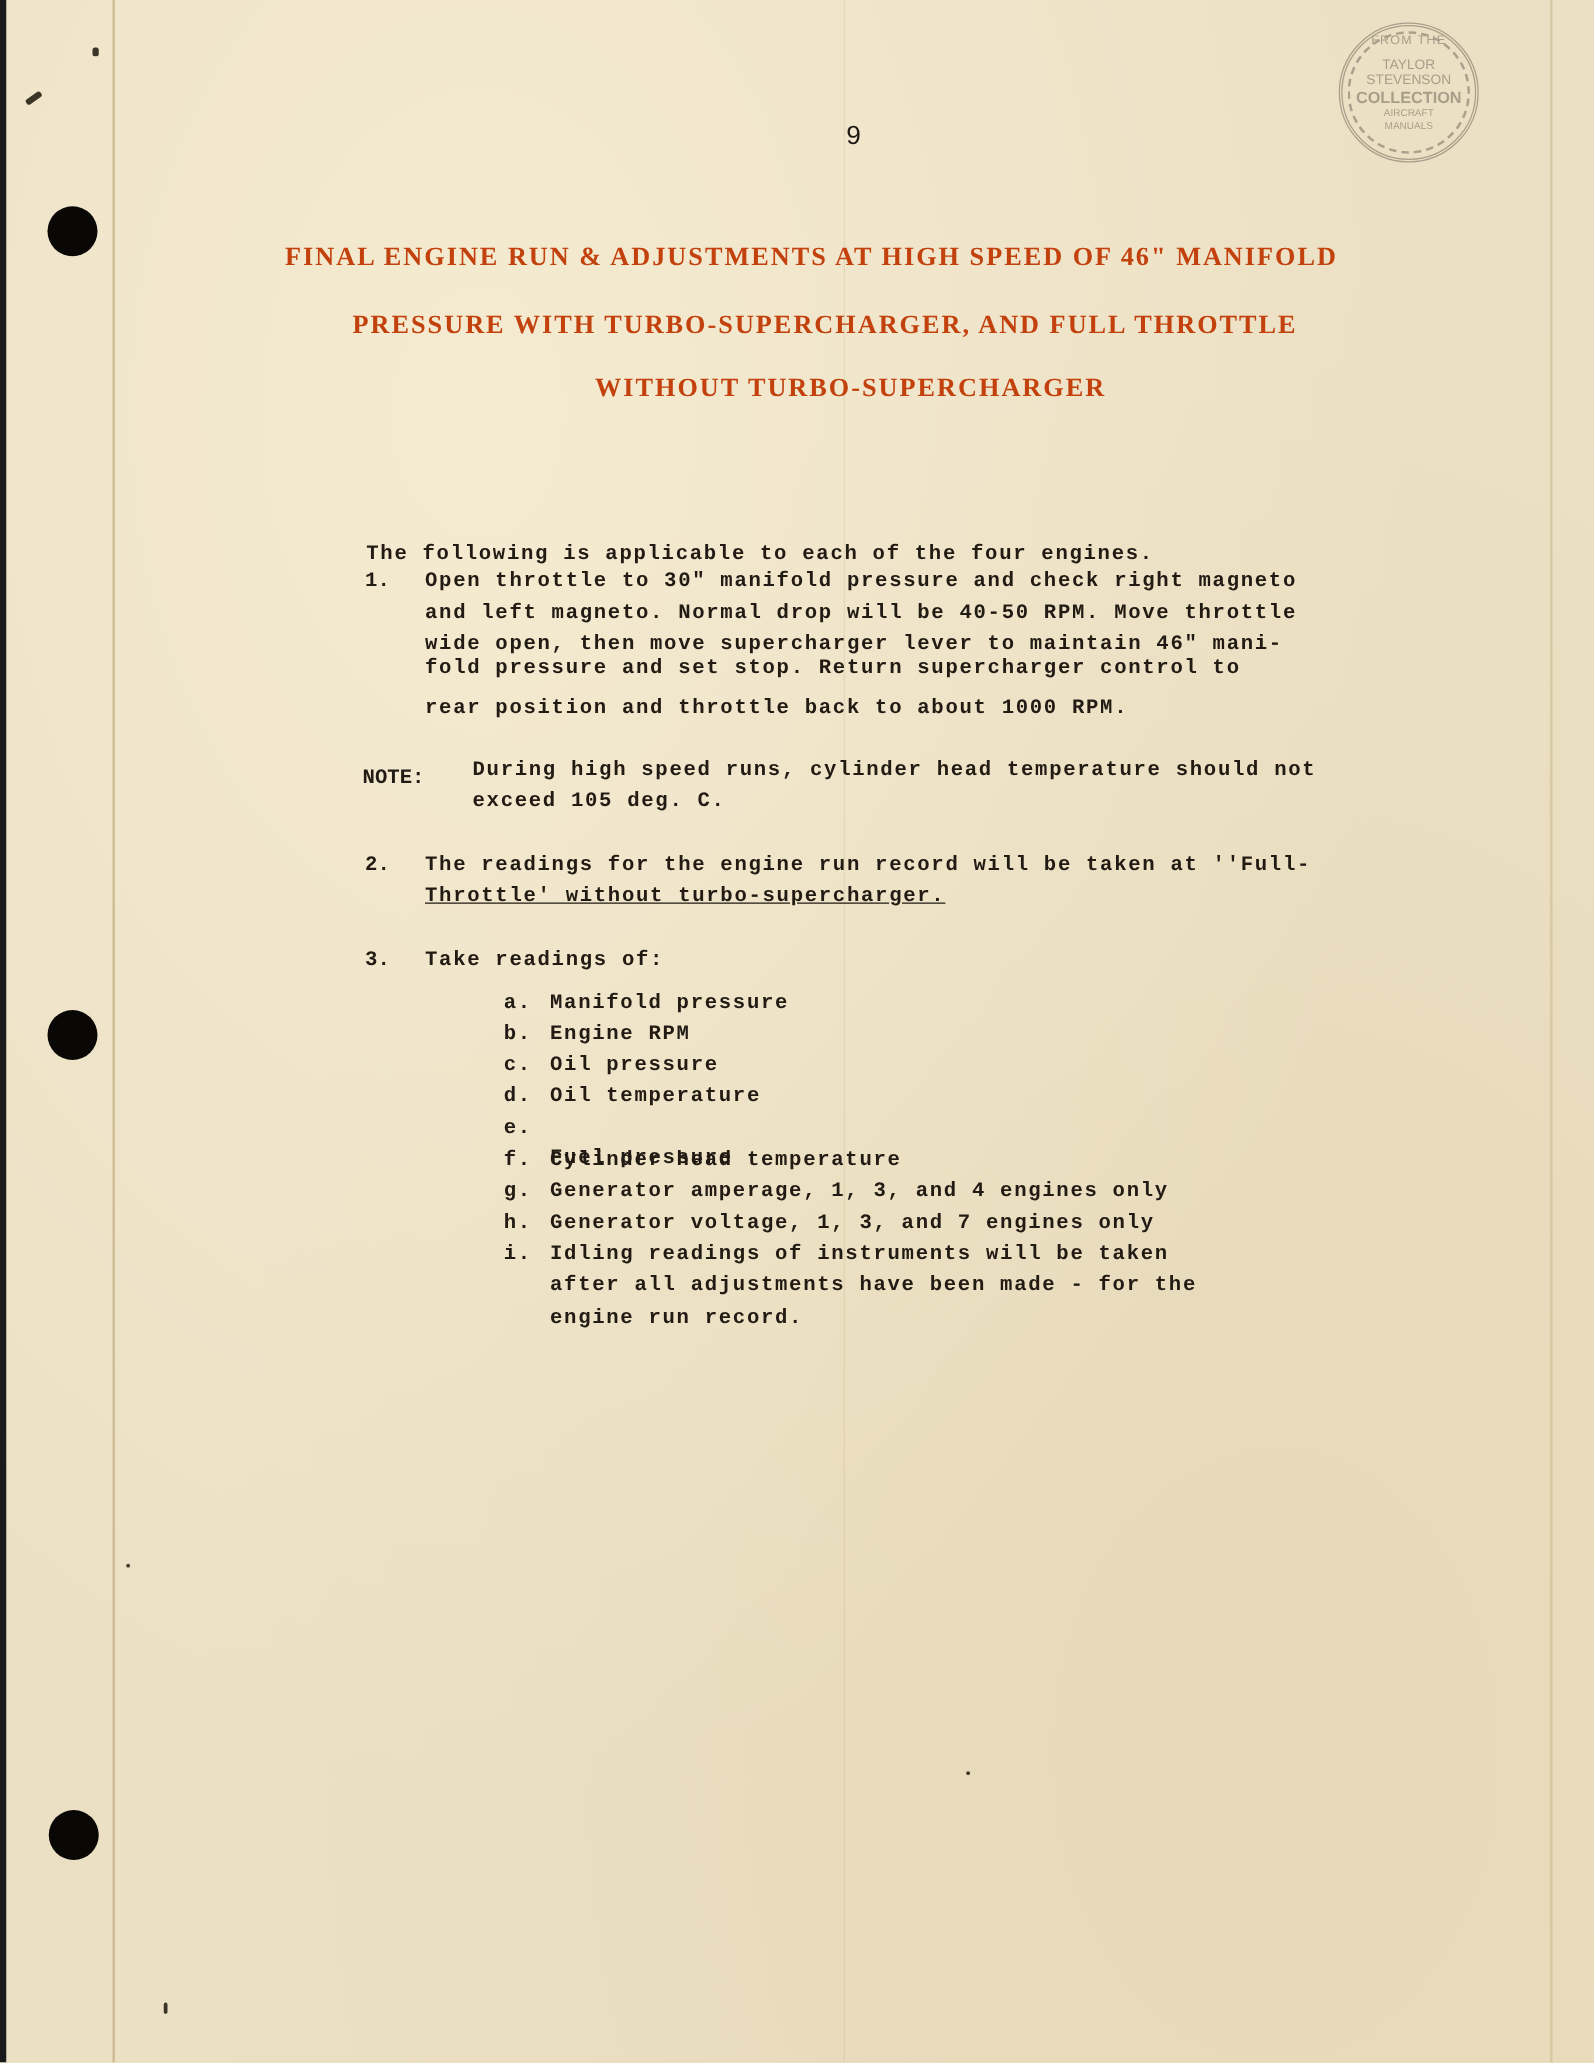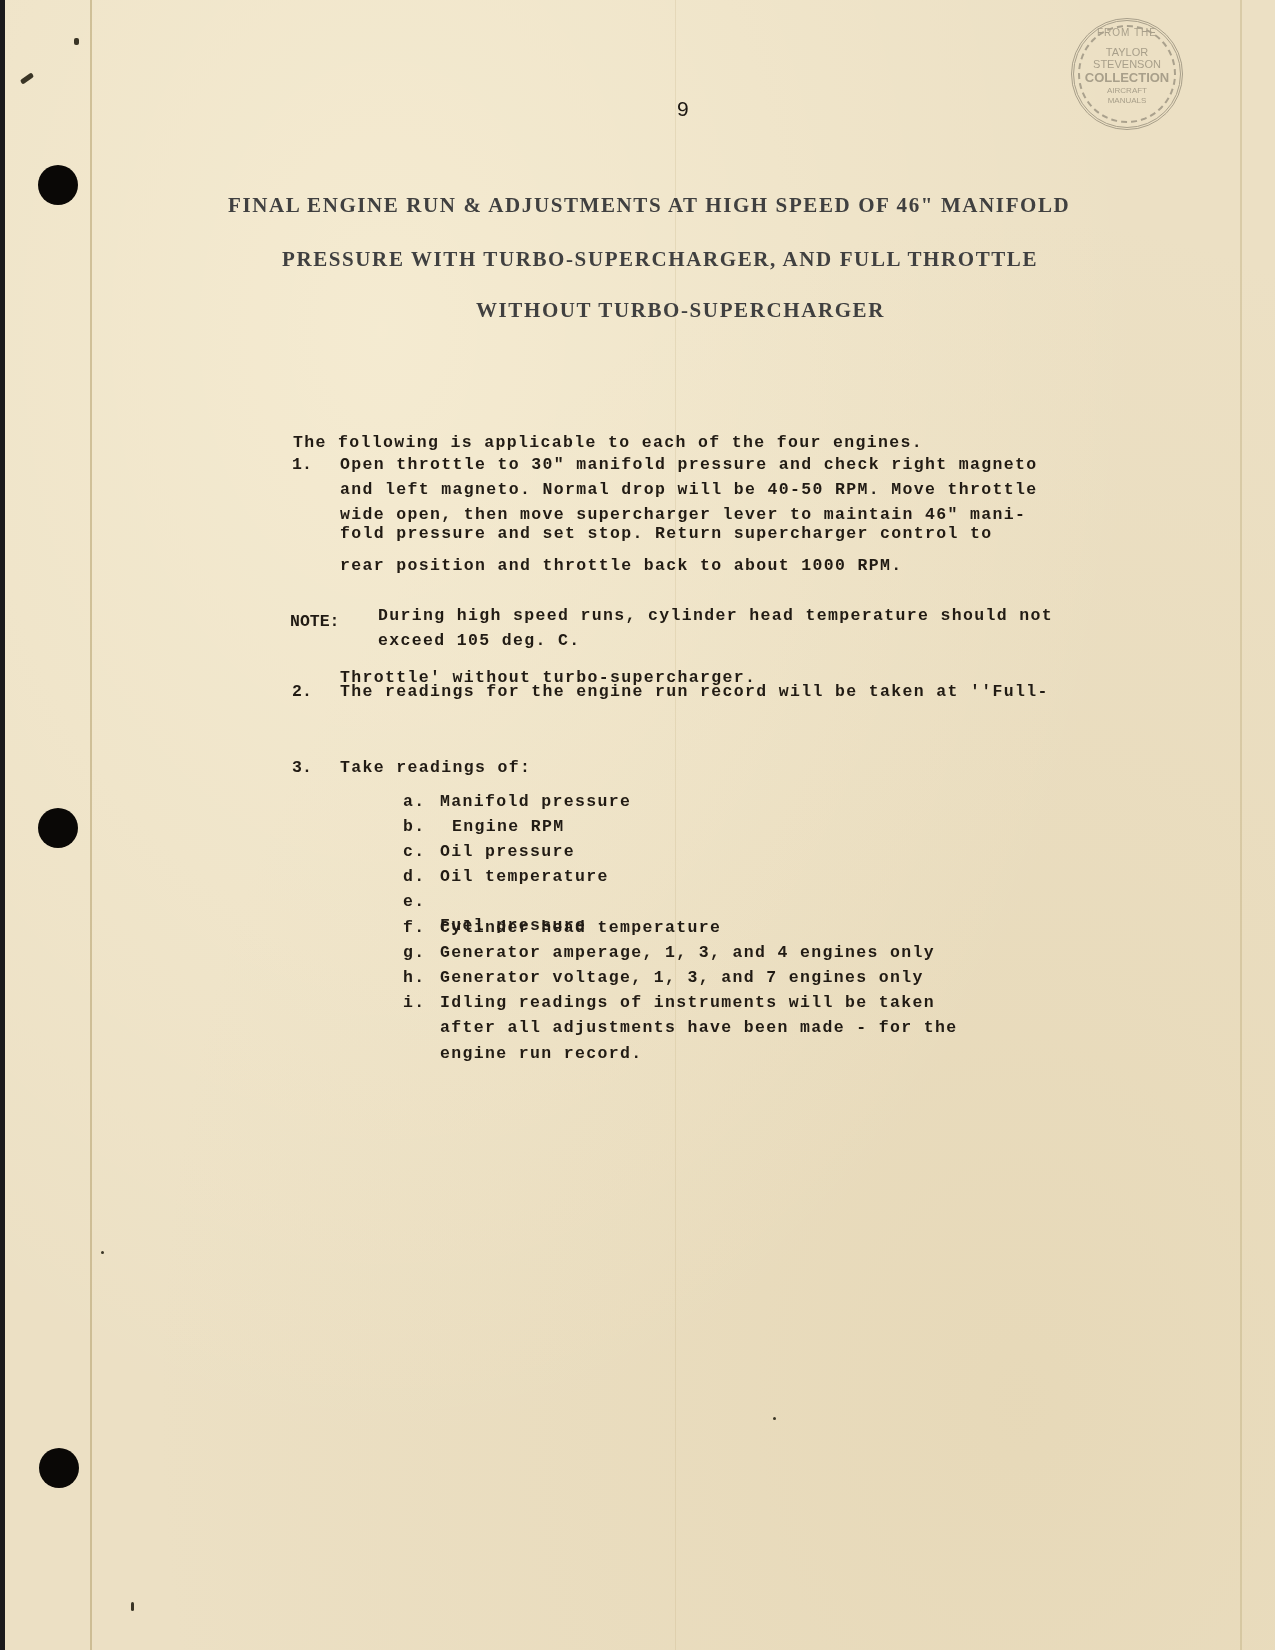--- a/index.html
+++ b/index.html
@@ -33,21 +33,21 @@
     .stamp .s4 { position: absolute; top: 65px; width: 100%; font-size: 8px; }
     .stamp .s5 { position: absolute; top: 75px; width: 100%; font-size: 8px; }
 
     .page-number {
       position: absolute; left: 677px; top: 97px; font-family: "Liberation Sans", sans-serif;
       font-size: 21px; color: #1c1712;
     }
 
     .title-line {
       position: absolute; font-family: "Liberation Serif", serif; font-weight: bold;
-      font-size: 21px; letter-spacing: 1.6px; white-space: nowrap; color: #404040;
+      font-size: 21px; letter-spacing: 1.6px; white-space: nowrap; color: #c2410c;
     }
 
     .t {
       position: absolute; font-size: 16.5px; font-weight: bold; white-space: nowrap;
       letter-spacing: 1.35px; color: #211b14;
     }
     .num { position: absolute; font-size: 16.5px; font-weight: bold; color: #211b14; }
   </style>
 </head>
 <body>
@@ -90,31 +90,31 @@
 <div class="t" style="left:340px; top:505px;">wide open, then move supercharger lever to  maintain 46" mani-</div>
 <div class="t" style="left:340px; top:502px;margin-top:22px;">fold pressure and set stop.  Return  supercharger  control  to</div>
 <div class="t" style="left:340px; top:556px;">rear position and throttle back to about 1000 RPM.</div>
 
 <div class="num" style="left:290px; top:612px;">NOTE:</div>
 <div class="t" style="left:378px; top:606px;">During high speed runs, cylinder head temperature should not</div>
 <div class="t" style="left:378px; top:631px;">exceed 105 deg. C.</div>
 
 <div class="num" style="left:292px; top:682px;">2.</div>
 <div class="t" style="left:340px; top:682px;">The readings for the engine run record will be taken at ''Full-</div>
-<div class="t" style="left:340px; top:668px;">Throttle' without turbo-supercharger.</div>
+<div class="t" style="left:340px; top:707px;text-decoration:underline;">Throttle' without turbo-supercharger.</div>
 
 <div class="num" style="left:292px; top:758px;">3.</div>
 <div class="t" style="left:340px; top:758px;">Take readings of:</div>
 
 <div>
   <div class="t" style="left:403px; top:792px;">a.</div>
   <div class="t" style="left:440px; top:792px;">Manifold pressure</div>
 
   <div class="t" style="left:403px; top:817px;">b.</div>
-  <div class="t" style="left:440px; top:817px;margin-left:12px;">Engine RPM</div>
+  <div class="t" style="left:440px; top:817px;">Engine RPM</div>
 
   <div class="t" style="left:403px; top:842px;">c.</div>
   <div class="t" style="left:440px; top:842px;">Oil pressure</div>
 
   <div class="t" style="left:403px; top:867px;">d.</div>
   <div class="t" style="left:440px; top:867px;">Oil temperature</div>
 
   <div class="t" style="left:403px; top:892px;">e.</div>
   <div class="t" style="left:440px; top:892px;margin-top:24px;">Fuel pressure</div>
 

